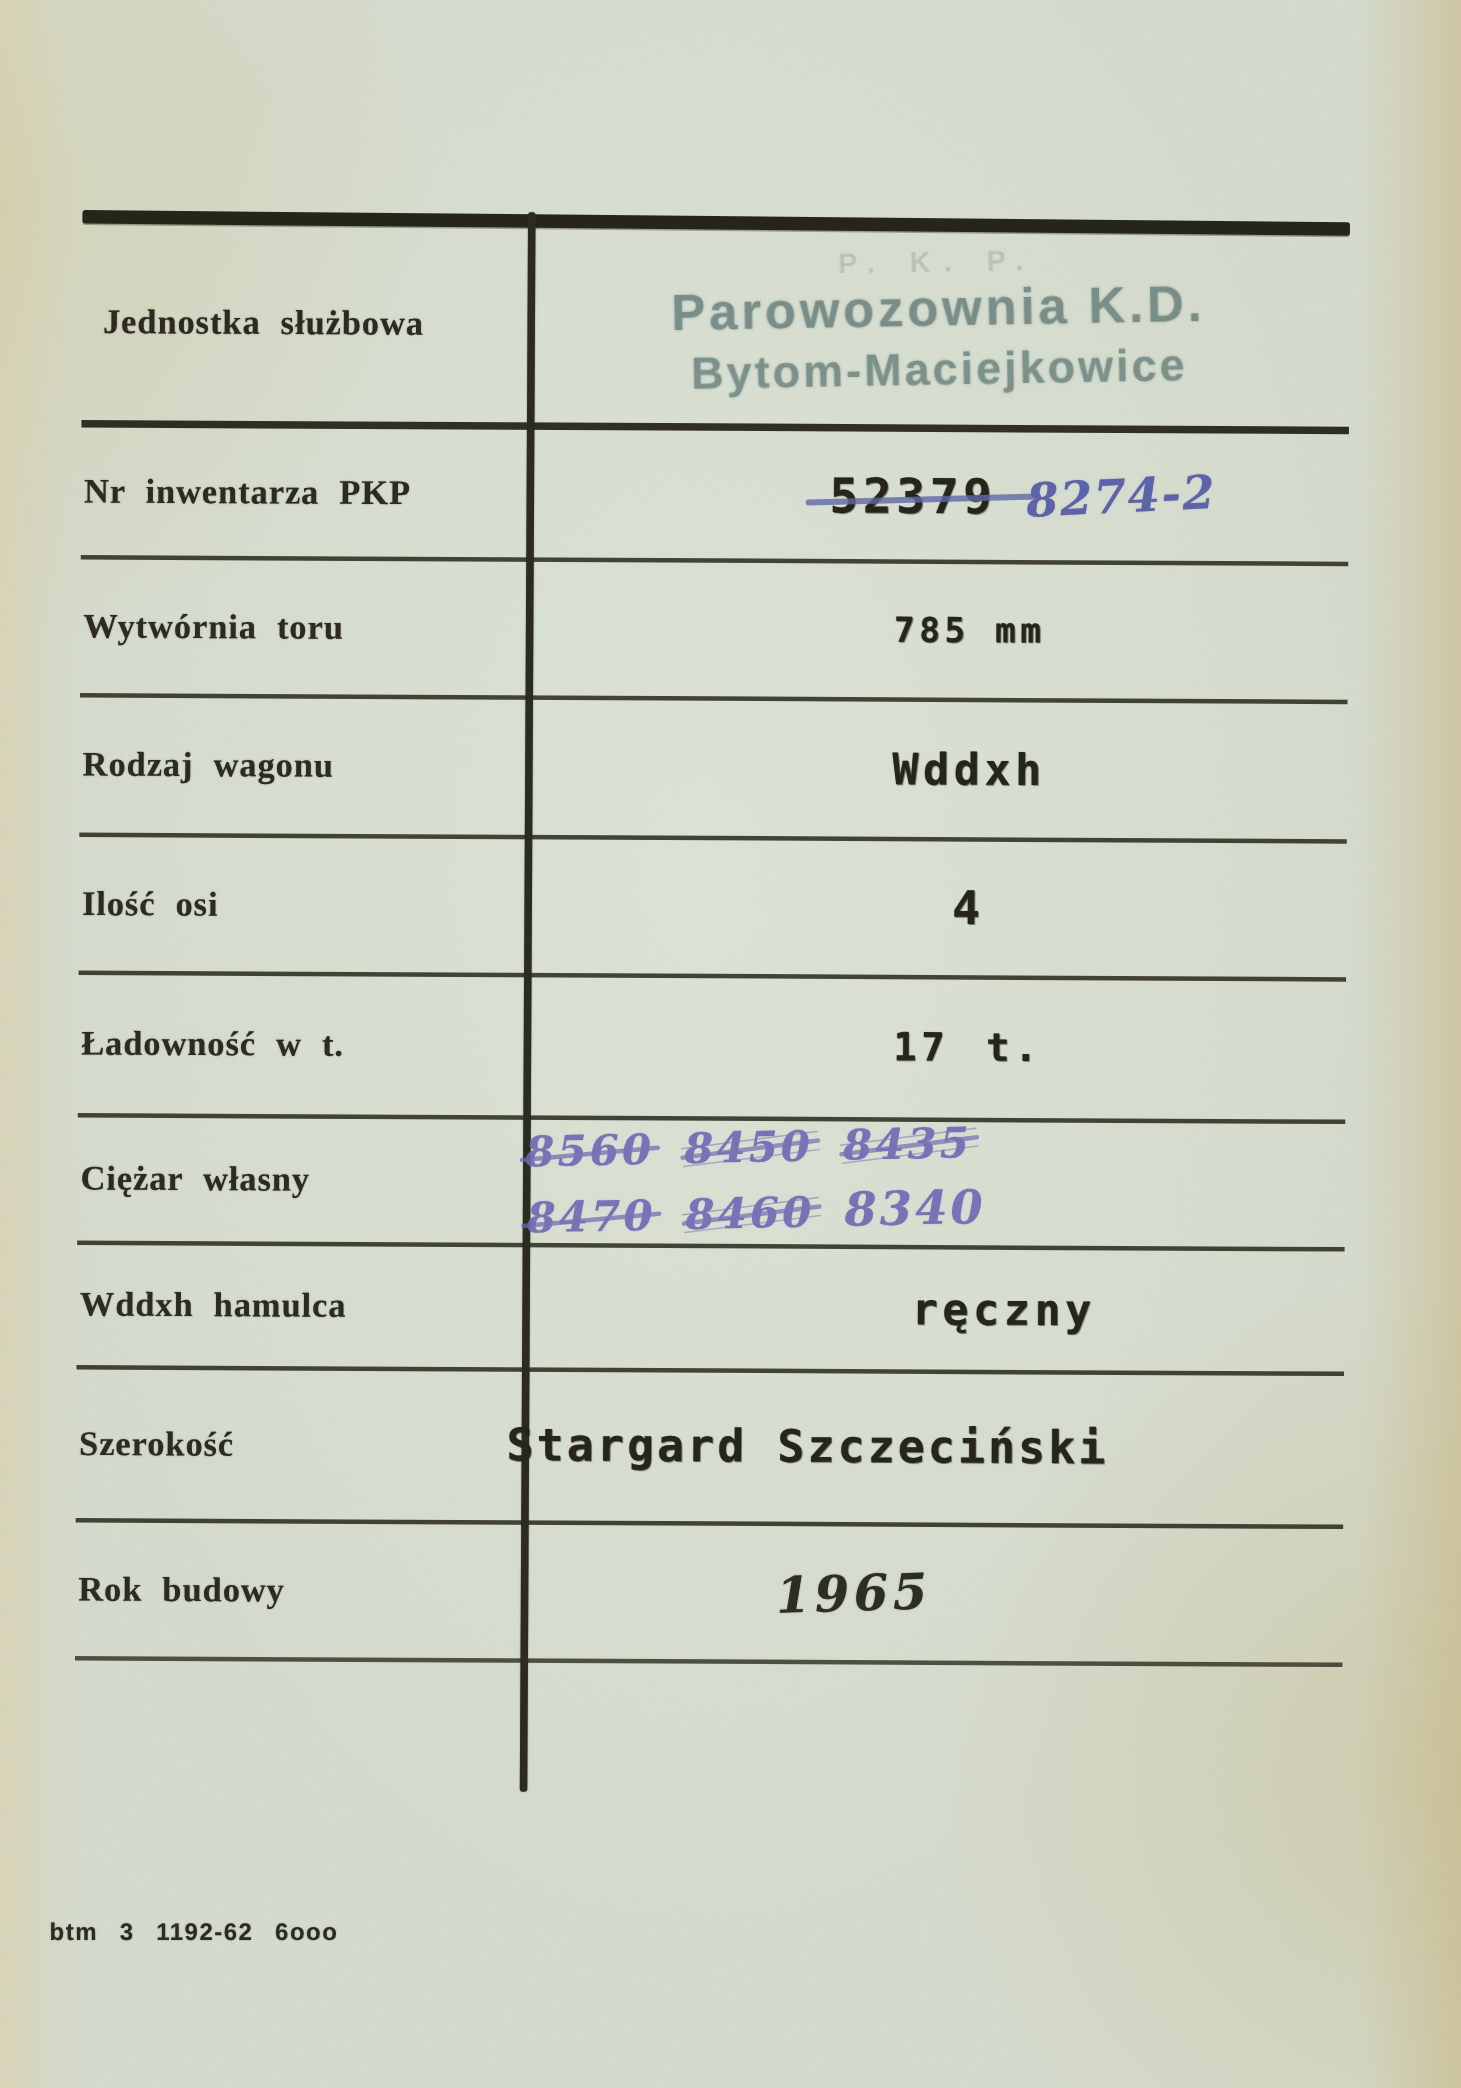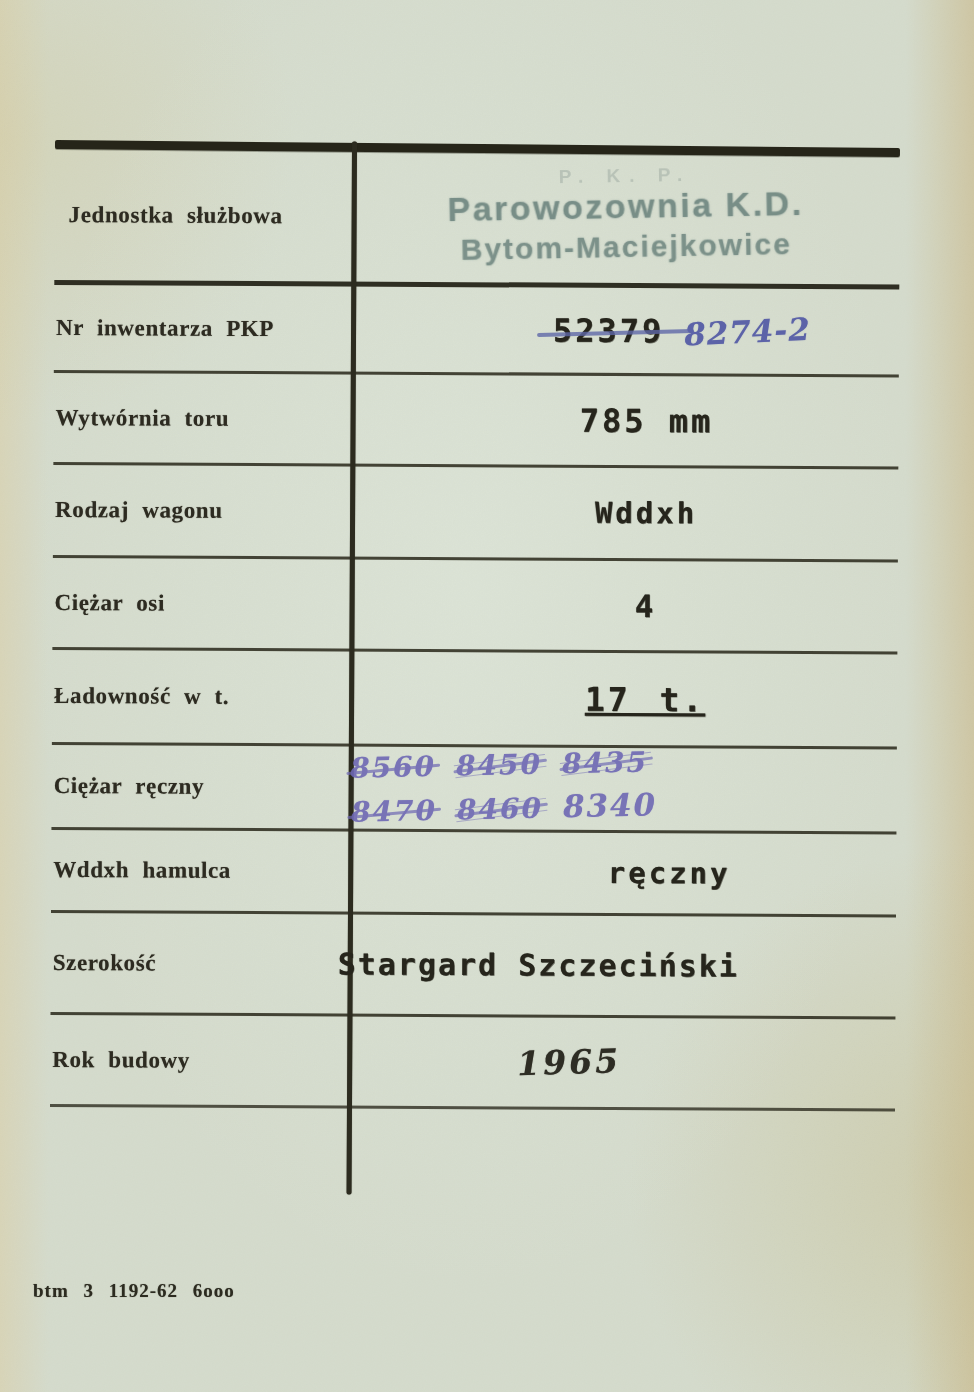--- a/index.html
+++ b/index.html
@@ -58,23 +58,23 @@
   }
 
   
   .typed{
     font-family:"DejaVu Sans Mono", monospace;font-weight:700;
     font-size:29px;color:#26251c;letter-spacing:3px;
     text-shadow:.6px .6px .6px rgba(38,37,28,.55), -0.3px 0 .7px rgba(38,37,28,.4);
     white-space:nowrap;
     margin-left:44px;
   }
-  .r3 .typed{font-size:32px;}
+  .r3 .typed{font-size:23px;}
   .r5 .typed{font-size:31px;}
-  .r6 .typed{font-size:33px;word-spacing:6px;text-decoration:underline;}
+  .r6 .typed{font-size:26px;word-spacing:6px;}
   .r8 .value-cell{transform:translateX(25px);}
   .r9 .value-cell{justify-content:flex-start;}
   .r9 .typed{font-size:30px;letter-spacing:2px;margin-left:-10px;}
 
   
   .stamp{
     display:flex;flex-direction:column;align-items:center;
     transform:rotate(-1.3deg);filter:blur(0.4px);margin-top:-6px;
   }
   .stamp-faint{
@@ -131,21 +131,21 @@
   .r10 .value-cell{transform:translateX(-52px);}
   .year-hand{
     font-family:"DejaVu Serif", serif;font-style:italic;font-weight:700;
     font-size:33px;color:#2e2d24;letter-spacing:3px;transform:rotate(-2deg);
     text-shadow:0 0 1px rgba(46,45,36,.6);
   }
 
   
   .footer{
     position:absolute;left:33px;top:1280px;
-    font-family:Liberation Serif, serif;font-weight:700;font-size:19px;
+    font-family:Liberation Sans, sans-serif;font-weight:700;font-size:16px;
     color:#2c2b20;letter-spacing:1px;word-spacing:9px;
     text-shadow:0 0 1px rgba(44,43,32,.5);
   }
 </style>
 </head>
 <body>
 
 <div>
 
   <svg class="grain" width="974" height="1392" aria-hidden="true">
@@ -199,39 +199,39 @@
       <div class="label-cell">
         <span class="label">Rodzaj wagonu</span>
       </div>
       <div class="value-cell">
         <span class="typed">Wddxh</span>
       </div>
     </div>
 
     <div class="row r5">
       <div class="label-cell">
-        <span class="label">Ciężar osi</span>
+        <span class="label">Ilość osi</span>
       </div>
       <div class="value-cell">
         <span class="typed">4</span>
       </div>
     </div>
 
     <div class="row r6">
       <div class="label-cell">
         <span class="label">Ładowność w t.</span>
       </div>
       <div class="value-cell">
         <span class="typed">17 t.</span>
       </div>
     </div>
 
     <div class="row r7">
       <div class="label-cell">
-        <span class="label">Ciężar ręczny</span>
+        <span class="label">Ciężar własny</span>
       </div>
       <div class="value-cell" style="justify-content:flex-start;">
         <div class="weight-lines">
           <div class="weight-line">
             <span class="w-tok cut">8560</span>
             <span class="w-tok scr">8450</span>
             <span class="w-tok scr">8435</span>
           </div>
           <div class="weight-line">
             <span class="w-tok cut">8470</span>

